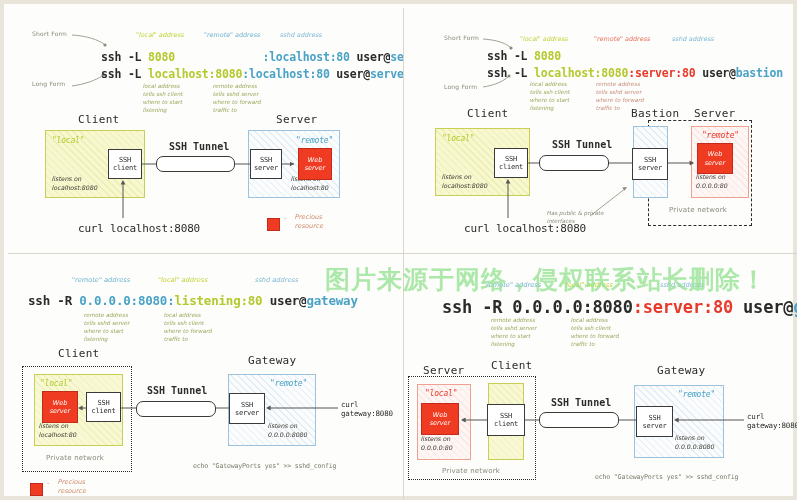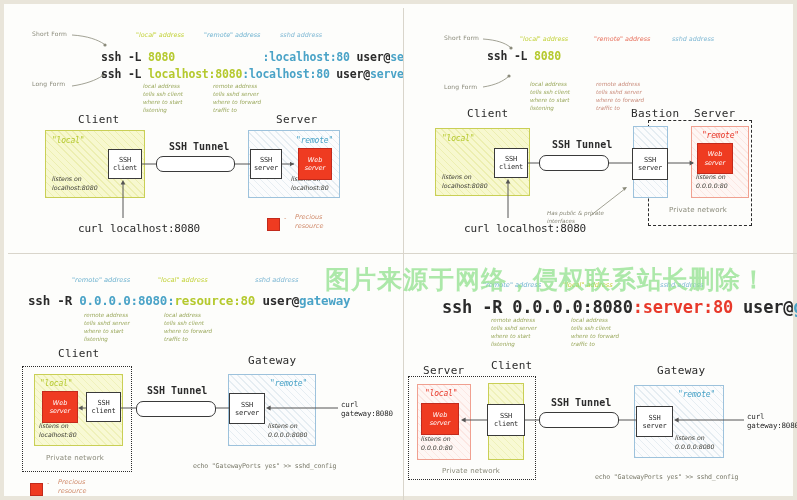--- a/index.html
+++ b/index.html
@@ -224,20 +224,21 @@
       <circle cx="105" cy="68" r="1.6" fill="#8a8a7a"></circle>
     </svg>
     <span class="hand" style="position:absolute;left:40px;top:75px;">Long Form</span>
 
     <span class="ann hdr-local" style="position:absolute;left:116px;top:27px;font-size:6.4px;">"local" address</span>
     <span class="ann hdr-remote-r" style="position:absolute;left:190px;top:27px;font-size:6.4px;">"remote" address</span>
     <span class="ann hdr-sshd" style="position:absolute;left:268px;top:27px;font-size:6.4px;">sshd address</span>
 
     <div class="cmd" style="position:absolute;left:83px;top:41px;"><span>ssh -L </span><span class="local">8080</span></div>
 
+    <div class="cmd" style="position:absolute;left:83px;top:58px;"><span>ssh -L </span><span class="local">localhost:8080</span><span class="remote-r">:server:80</span><span> user@</span><span class="sshd">bastion</span></div>
 
     <span class="ann g" style="position:absolute;left:126px;top:72px;">local address
 tells ssh client
 where to start
 listening</span>
     <span class="ann r" style="position:absolute;left:192px;top:72px;">remote address
 tells sshd server
 where to forward
 traffic to</span>
 
@@ -291,21 +292,21 @@
 interfaces</span>
     <span class="hand" style="position:absolute;left:265px;top:198px;font-size:7px;">Private network</span>
   </div>
 
   <div class="panel" id="p-bl">
 
     <span class="ann hdr-remote-b" style="position:absolute;left:64px;top:22px;font-size:6.6px;">"remote" address</span>
     <span class="ann hdr-local" style="position:absolute;left:150px;top:22px;font-size:6.6px;">"local" address</span>
     <span class="ann hdr-sshd" style="position:absolute;left:247px;top:22px;font-size:6.6px;">sshd address</span>
 
-    <div class="cmd" style="position:absolute;left:20px;top:39px;font-size:12.5px;"><span>ssh -R </span><span class="remote-b">0.0.0.0:8080</span><span class="remote-b">:</span><span class="local">resource:80</span><span> user@</span><span class="sshd">gateway</span></div>
+    <div class="cmd" style="position:absolute;left:20px;top:39px;font-size:12.5px;"><span>ssh -R </span><span class="remote-b">0.0.0.0:8080</span><span class="remote-b">:</span><span class="local">listening:80</span><span> user@</span><span class="sshd">gateway</span></div>
 
     <span class="ann g" style="position:absolute;left:76px;top:57px;">remote address
 tells sshd server
 where to start
 listening</span>
     <span class="ann g" style="position:absolute;left:156px;top:57px;">local address
 tells ssh client
 where to forward
 traffic to</span>
 

